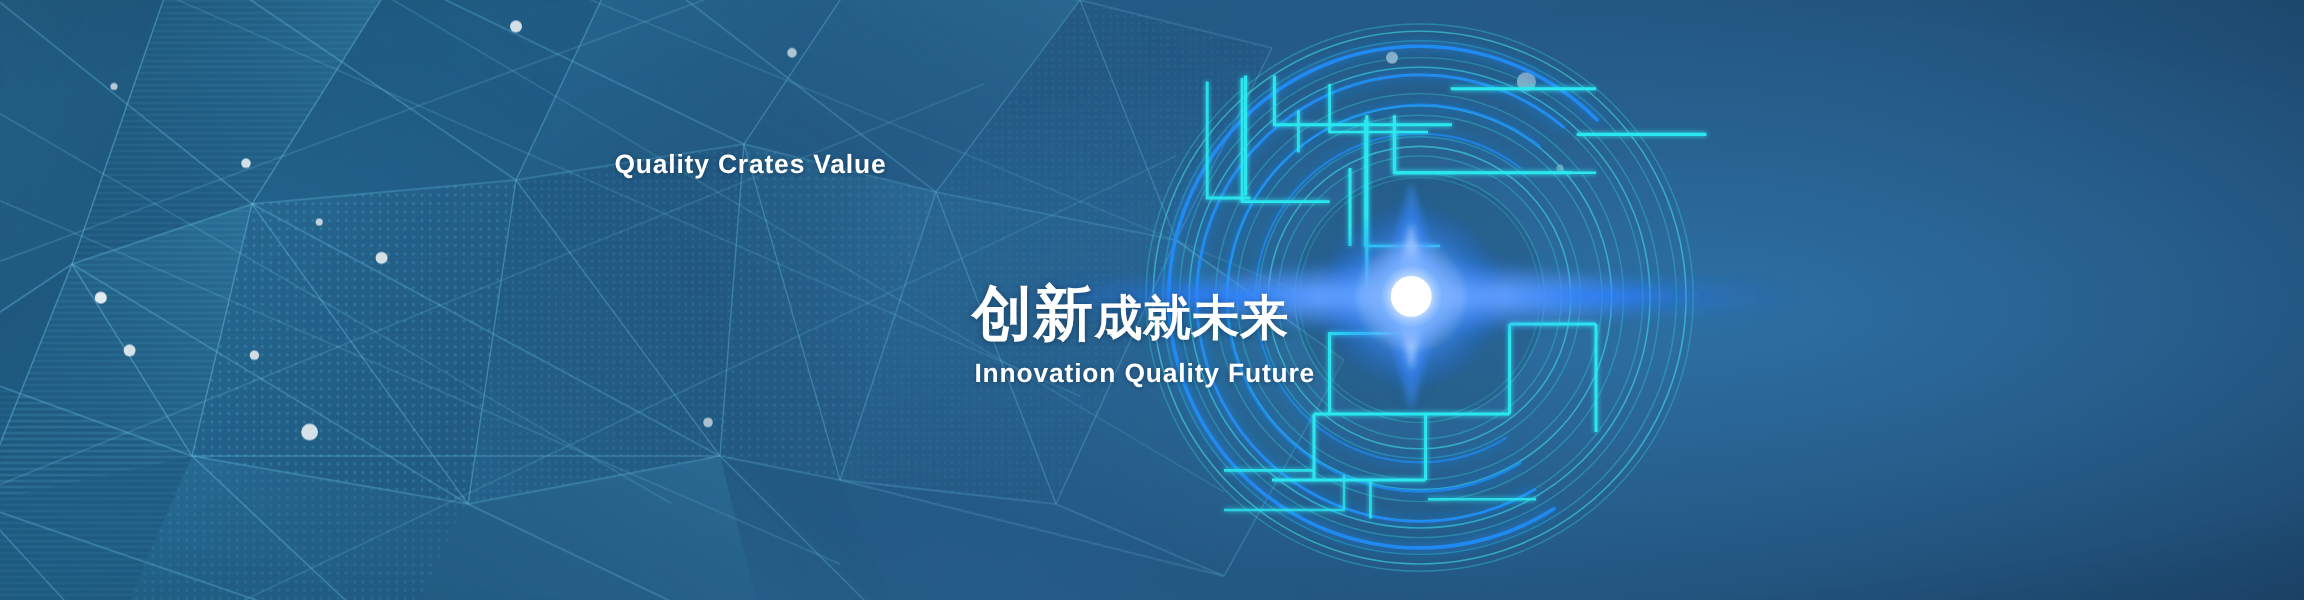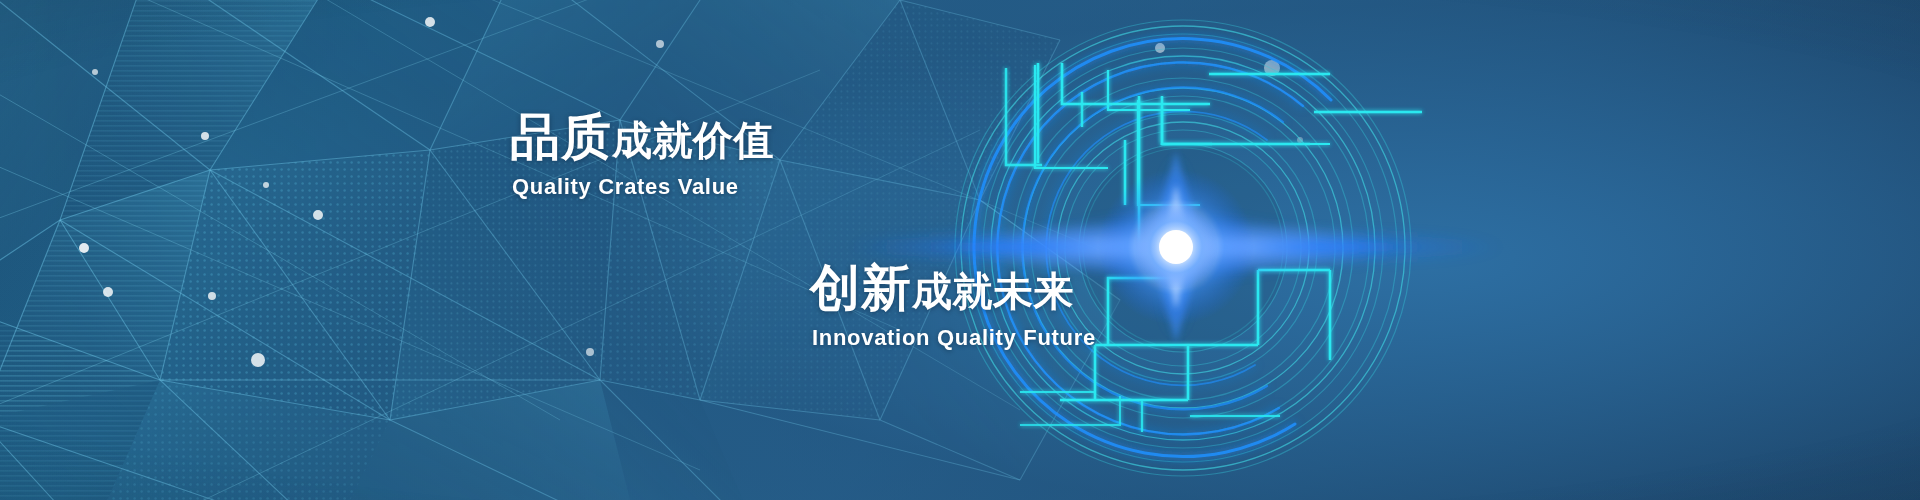--- a/index.html
+++ b/index.html
@@ -41,21 +41,21 @@
 
   
   svg.layer { display: block; }
 
   
   .text-block {
     position: absolute;
     color: #ffffff;
   }
   #headline-block-1 { left: 510px; top: 112px; }
-  #headline-block-2 { left: 810px; top: 263px; }
+  #headline-block-2 { left: 810px; top: 236px; }
 
   .headline {
     white-space: nowrap;
     line-height: 1;
     margin: 0;
     text-shadow: 0 1px 5px rgba(4,22,42,0.42);
   }
   .headline .lead {
     font-size: 50px;
     font-weight: bold;
@@ -396,23 +396,20 @@
 
       <circle cx="0" cy="0" r="78" fill="url(#flareCore)" opacity="0.85"></circle>
       <circle cx="0" cy="0" r="42" fill="url(#flareCore)"></circle>
       <circle cx="0" cy="0" r="17" fill="#ffffff"></circle>
     </g>
   </svg>
 
   <div class="layer" id="bg-vignette"></div>
 
   <div class="text-block" id="headline-block-1">
-    <div class="headline">
-      <span class="lead">品质</span><span class="rest">成就价值</span>
-    </div>
     <div class="subhead">Quality Crates Value</div>
   </div>
 
   <div class="text-block" id="headline-block-2">
     <div class="headline">
       <span class="lead">创新</span><span class="rest">成就未来</span>
     </div>
     <div class="subhead">Innovation Quality Future</div>
   </div>
 

